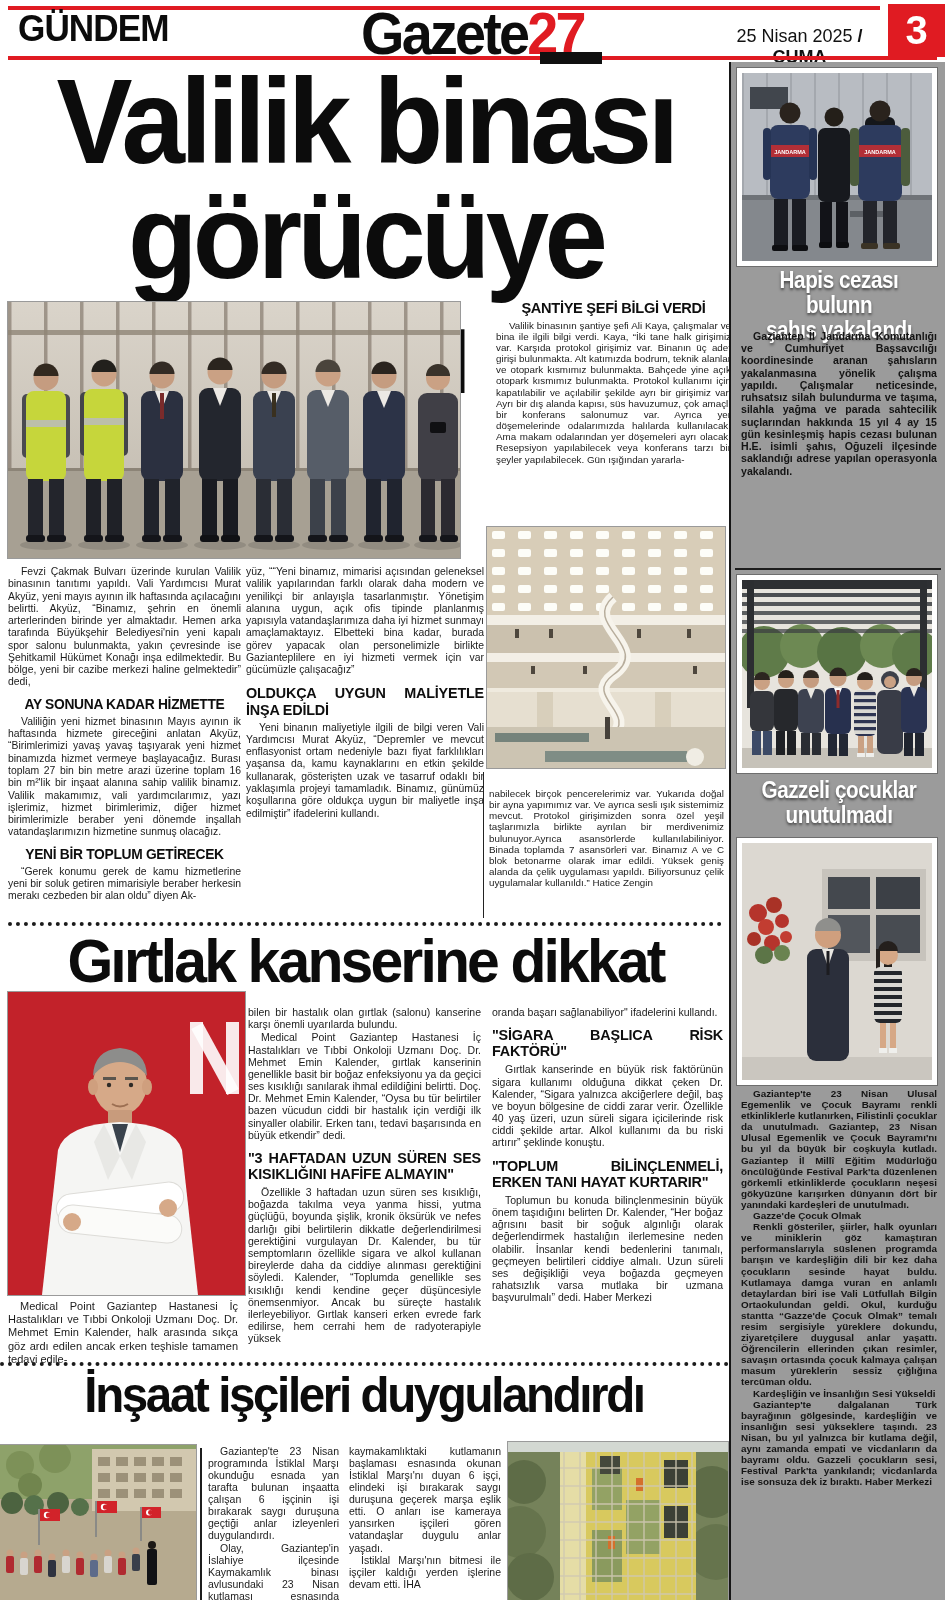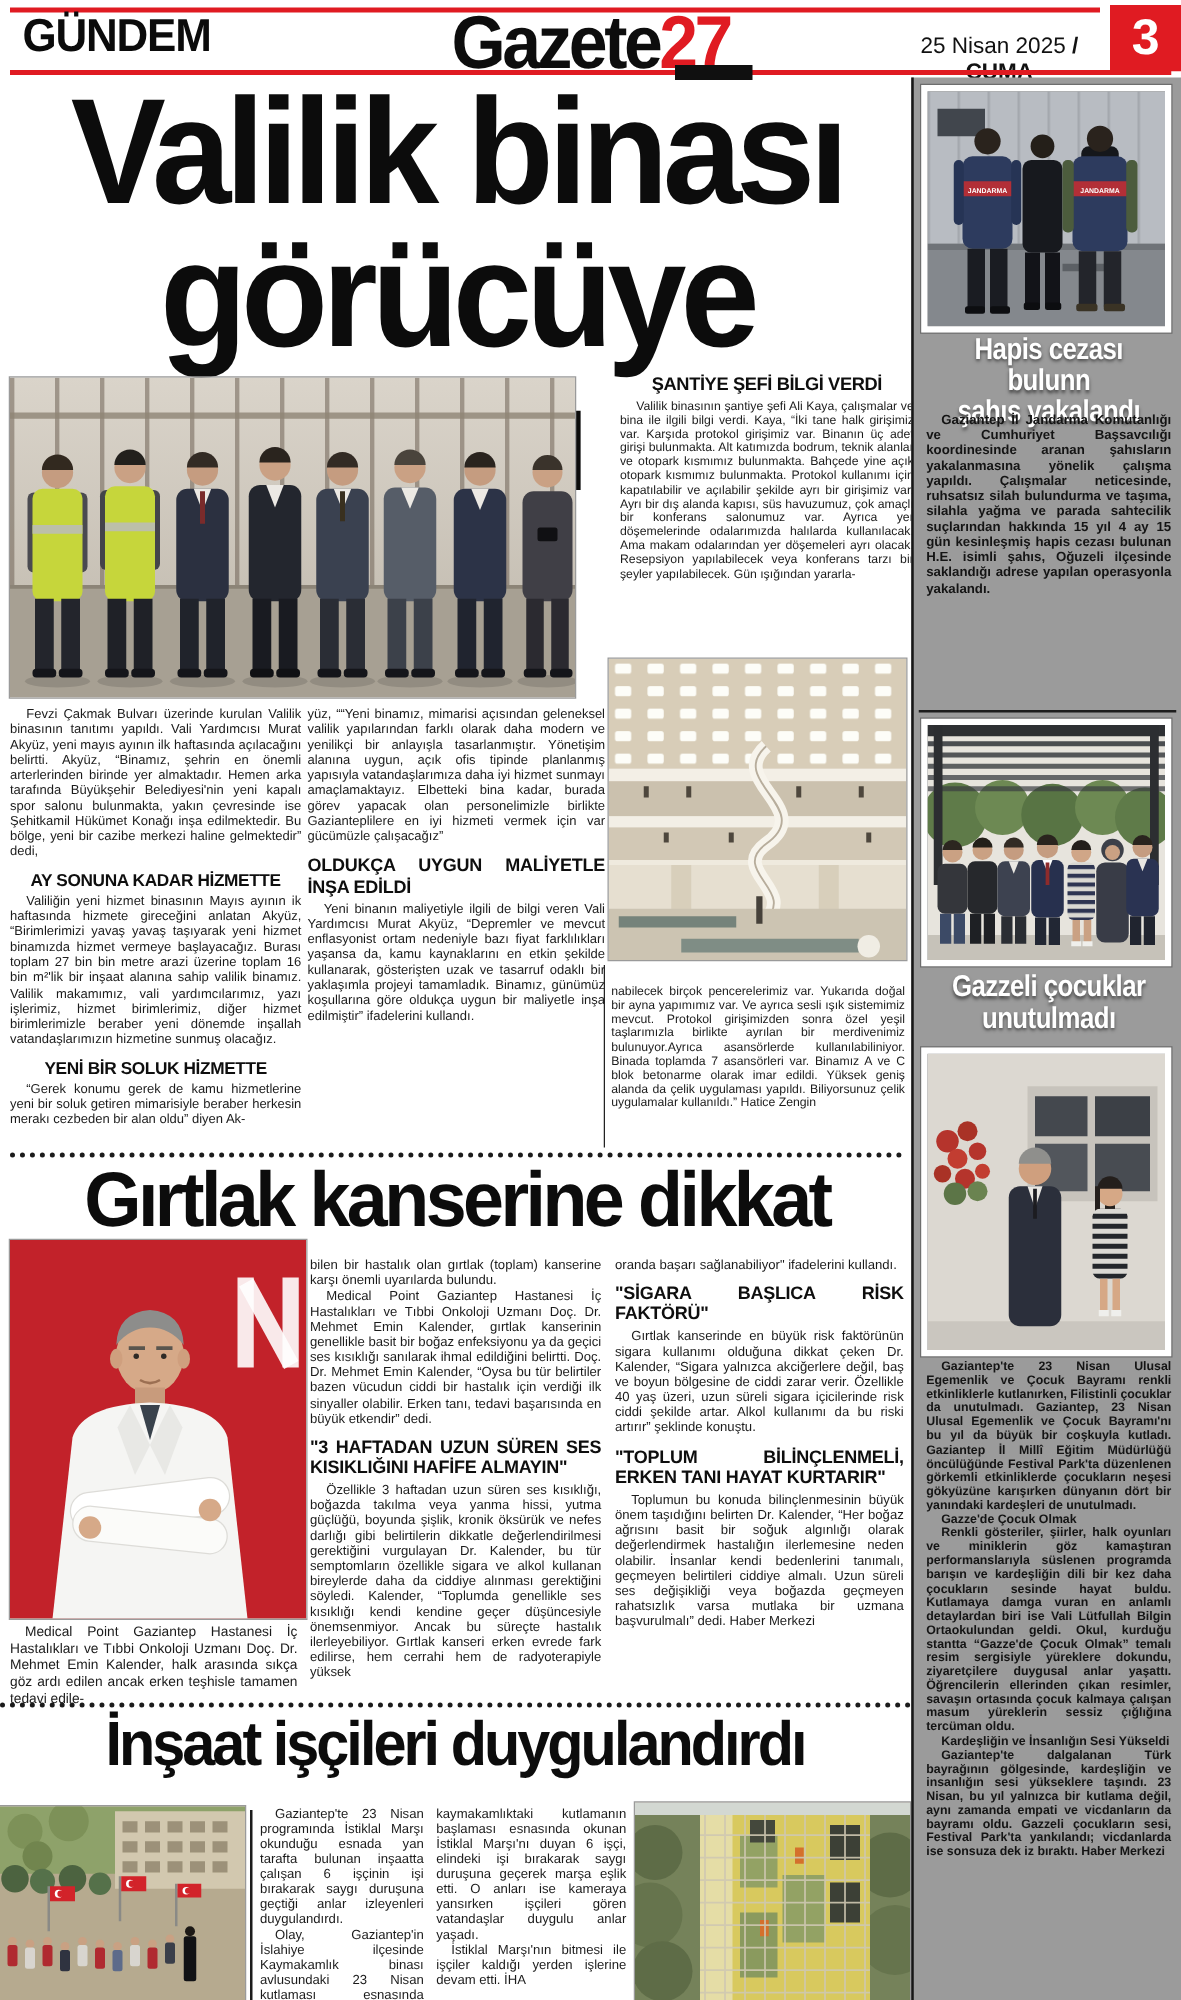--- a/index.html
+++ b/index.html
@@ -219,21 +219,21 @@
       <rect x="58" y="224" width="142" height="11" fill="#7f8d85"></rect>
       <circle cx="208" cy="230" r="9" fill="#f0ede4"></circle>
       <rect x="118" y="190" width="5" height="22" fill="#46413a"></rect>
     </svg>
   </div>
 
   <div class="abs bodycol" style="left:8px;top:566px;width:233px;height:356px">
     <p>Fevzi Çakmak Bulvarı üzerinde kurulan Valilik binasının tanıtımı yapıldı. Vali Yardımcısı Murat Akyüz, yeni mayıs ayının ilk haftasında açılacağını belirtti. Akyüz, “Binamız, şehrin en önemli arterlerinden birinde yer almaktadır. Hemen arka tarafında Büyükşehir Belediyesi'nin yeni kapalı spor salonu bulunmakta, yakın çevresinde ise Şehitkamil Hükümet Konağı inşa edilmektedir. Bu bölge, yeni bir cazibe merkezi haline gelmektedir” dedi,</p>
     <div class="shc">AY SONUNA KADAR HİZMETTE</div>
     <p>Valiliğin yeni hizmet binasının Mayıs ayının ik haftasında hizmete gireceğini anlatan Akyüz, “Birimlerimizi yavaş yavaş taşıyarak yeni hizmet binamızda hizmet vermeye başlayacağız. Burası toplam 27 bin bin metre arazi üzerine toplam 16 bin m²'lik bir inşaat alanına sahip valilik binamız. Valilik makamımız, vali yardımcılarımız, yazı işlerimiz, hizmet birimlerimiz, diğer hizmet birimlerimizle beraber yeni dönemde inşallah vatandaşlarımızın hizmetine sunmuş olacağız.</p>
-    <div class="shc">YENİ BİR SOLUK HİZMETTE</div>
+    <div class="shc">YENİ BİR TOPLUM GETİRECEK</div>
     <p>“Gerek konumu gerek de kamu hizmetlerine yeni bir soluk getiren mimarisiyle beraber herkesin merakı cezbeden bir alan oldu” diyen Ak-</p>
   </div>
 
   <div class="abs bodycol" style="left:246px;top:566px;width:238px;height:356px">
     <p class="cont">yüz, ““Yeni binamız, mimarisi açısından geleneksel valilik yapılarından farklı olarak daha modern ve yenilikçi bir anlayışla tasarlanmıştır. Yönetişim alanına uygun, açık ofis tipinde planlanmış yapısıyla vatandaşlarımıza daha iyi hizmet sunmayı amaçlamaktayız. Elbetteki bina kadar, burada görev yapacak olan personelimizle birlikte Gazianteplilere en iyi hizmeti vermek için var gücümüzle çalışacağız”</p>
     <div class="shj">OLDUKÇA UYGUN MALİYETLE İNŞA EDİLDİ</div>
     <p>Yeni binanın maliyetiyle ilgili de bilgi veren Vali Yardımcısı Murat Akyüz, “Depremler ve mevcut enflasyonist ortam nedeniyle bazı fiyat farklılıkları yaşansa da, kamu kaynaklarını en etkin şekilde kullanarak, gösterişten uzak ve tasarruf odaklı bir yaklaşımla projeyi tamamladık. Binamız, günümüz koşullarına göre oldukça uygun bir maliyetle inşa edilmiştir” ifadelerini kullandı.</p>
   </div>
 
   <div class="abs bodycol colc" style="left:489px;top:788px;width:235px;height:130px">
@@ -270,21 +270,21 @@
       <circle cx="64" cy="230" r="9" fill="#d6a988"></circle>
         <circle cx="160" cy="216" r="9" fill="#d6a988"></circle>
     </svg>
   </div>
 
   <div class="abs caption" style="left:8px;top:1300px;width:230px;height:62px">
     <p>Medical Point Gaziantep Hastanesi İç Hastalıkları ve Tıbbi Onkoloji Uzmanı Doç. Dr. Mehmet Emin Kalender, halk arasında sıkça göz ardı edilen ancak erken teşhisle tamamen tedavi edile-</p>
   </div>
 
   <div class="abs bodycol cancercol" style="left:248px;top:1006px;width:233px;height:350px">
-    <p class="cont">bilen bir hastalık olan gırtlak (toplam) kanserine karşı önemli uyarılarda bulundu.</p>
+    <p class="cont">bilen bir hastalık olan gırtlak (salonu) kanserine karşı önemli uyarılarda bulundu.</p>
     <p>Medical Point Gaziantep Hastanesi İç Hastalıkları ve Tıbbi Onkoloji Uzmanı Doç. Dr. Mehmet Emin Kalender, gırtlak kanserinin genellikle basit bir boğaz enfeksiyonu ya da geçici ses kısıklığı sanılarak ihmal edildiğini belirtti. Doç. Dr. Mehmet Emin Kalender, “Oysa bu tür belirtiler bazen vücudun ciddi bir hastalık için verdiği ilk sinyaller olabilir. Erken tanı, tedavi başarısında en büyük etkendir” dedi.</p>
     <div class="shj">"3 HAFTADAN UZUN SÜREN SES KISIKLIĞINI HAFİFE ALMAYIN"</div>
     <p>Özellikle 3 haftadan uzun süren ses kısıklığı, boğazda takılma veya yanma hissi, yutma güçlüğü, boyunda şişlik, kronik öksürük ve nefes darlığı gibi belirtilerin dikkatle değerlendirilmesi gerektiğini vurgulayan Dr. Kalender, bu tür semptomların özellikle sigara ve alkol kullanan bireylerde daha da ciddiye alınması gerektiğini söyledi. Kalender, “Toplumda genellikle ses kısıklığı kendi kendine geçer düşüncesiyle önemsenmiyor. Ancak bu süreçte hastalık ilerleyebiliyor. Gırtlak kanseri erken evrede fark edilirse, hem cerrahi hem de radyoterapiyle yüksek</p>
   </div>
 
   <div class="abs bodycol cancercol" style="left:492px;top:1006px;width:231px;height:350px">
     <p class="cont">oranda başarı sağlanabiliyor" ifadelerini kullandı.</p>
     <div class="shj">"SİGARA BAŞLICA RİSK FAKTÖRÜ"</div>
     <p>Gırtlak kanserinde en büyük risk faktörünün sigara kullanımı olduğuna dikkat çeken Dr. Kalender, “Sigara yalnızca akciğerlere değil, baş ve boyun bölgesine de ciddi zarar verir. Özellikle 40 yaş üzeri, uzun süreli sigara içicilerinde risk ciddi şekilde artar. Alkol kullanımı da bu riski artırır” şeklinde konuştu.</p>
     <div class="shj">"TOPLUM BİLİNÇLENMELİ, ERKEN TANI HAYAT KURTARIR"</div>

